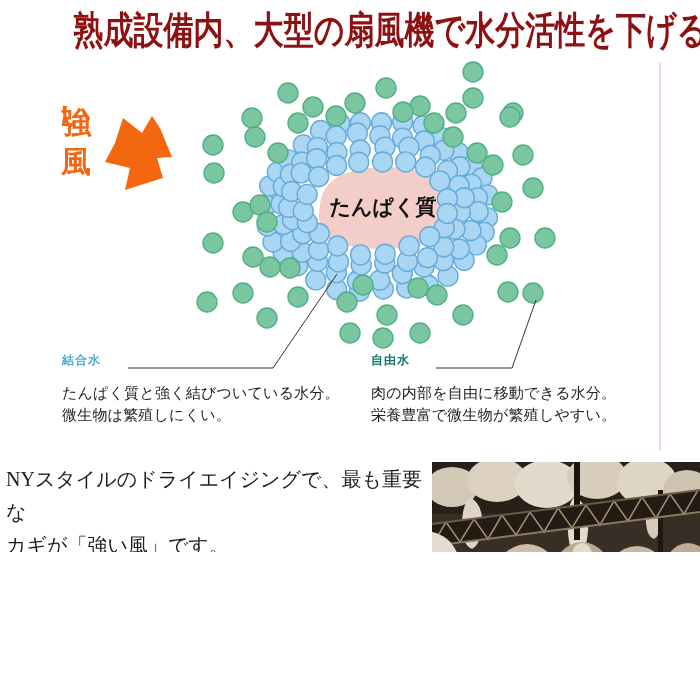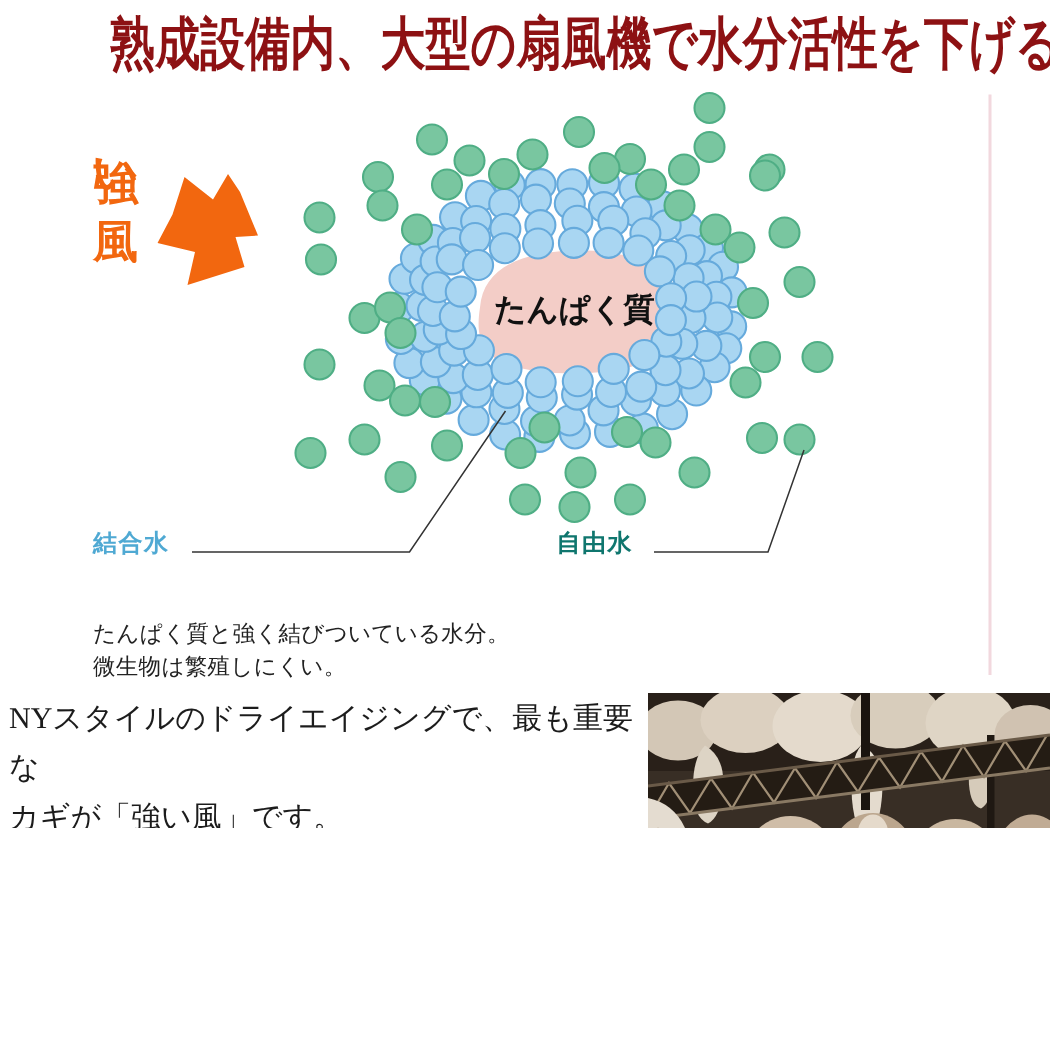--- a/index.html
+++ b/index.html
@@ -14,28 +14,28 @@
     font-weight:700;font-size:38px;line-height:48px;color:#8d1113;
     transform:scaleX(0.79);transform-origin:center;white-space:nowrap;
   }
   
   #molecule-svg{position:absolute;left:0;top:55px;pointer-events:none;}
   .wind-label{
     position:absolute;left:60px;top:82px;
     writing-mode:vertical-rl;text-orientation:upright;
     font-weight:800;font-size:30px;letter-spacing:4px;color:#f2670f;line-height:32px;
   }
-  .water-label{position:absolute;font-weight:800;font-size:16px;letter-spacing:1px;}
+  .water-label{position:absolute;font-weight:800;font-size:12px;letter-spacing:1px;}
   .water-label.bound{left:62px;top:352px;color:#4fa9d3;}
   .water-label.free{left:371px;top:352px;color:#0f766e;}
   .water-desc{
     position:absolute;font-size:15px;line-height:22px;color:#222;
     white-space:pre-line;letter-spacing:0.2px;
   }
-  .water-desc.bound{left:62px;top:382px;margin-top:30px;}
+  .water-desc.bound{left:62px;top:382px;}
   .water-desc.free{left:371px;top:382px;}
   .pink-divider{position:absolute;left:659px;top:63px;width:2px;height:387px;background:#f2d8de;}
   
   .body-text{
     position:absolute;left:6px;top:463px;width:428px;
     font-family:"Liberation Serif","DejaVu Serif",serif;
     font-size:20px;line-height:33px;color:#1c1c1c;white-space:pre-line;
   }
   .photo{position:absolute;left:432px;top:462px;width:268px;height:238px;}
 </style>
@@ -210,20 +210,22 @@
     <text id="protein-text" x="383" y="208" text-anchor="middle" dominant-baseline="middle" font-size="21" font-weight="800" fill="#111">たんぱく質</text>
   </svg>
 
   <div class="wind-label">強い風</div>
 
   <div class="water-label bound">結合水</div>
   <div class="water-desc bound">たんぱく質と強く結びついている水分。
 微生物は繁殖しにくい。</div>
 
   <div class="water-label free">自由水</div>
+  <div class="water-desc free">肉の内部を自由に移動できる水分。
+栄養豊富で微生物が繁殖しやすい。</div>
 
   <div class="pink-divider"></div>
 
   <div class="body-text">NYスタイルのドライエイジングで、最も重要な
 カギが「強い風」です。
 強い風により肉の内部を自由自在に移動できる
 水分「自由水」が抜け、肉のたんぱく質やミネラ
 ル分、旨みや香りが内側に凝縮されます。
 一方で細胞内の「結合水」はとどまるため、肉の
 ジューシーさは損なわれません。</div>

